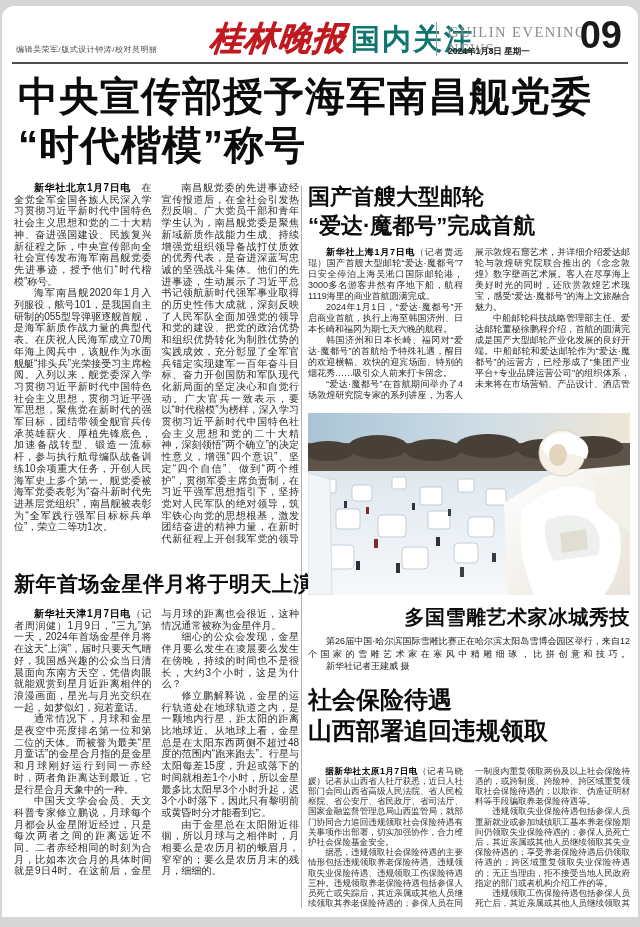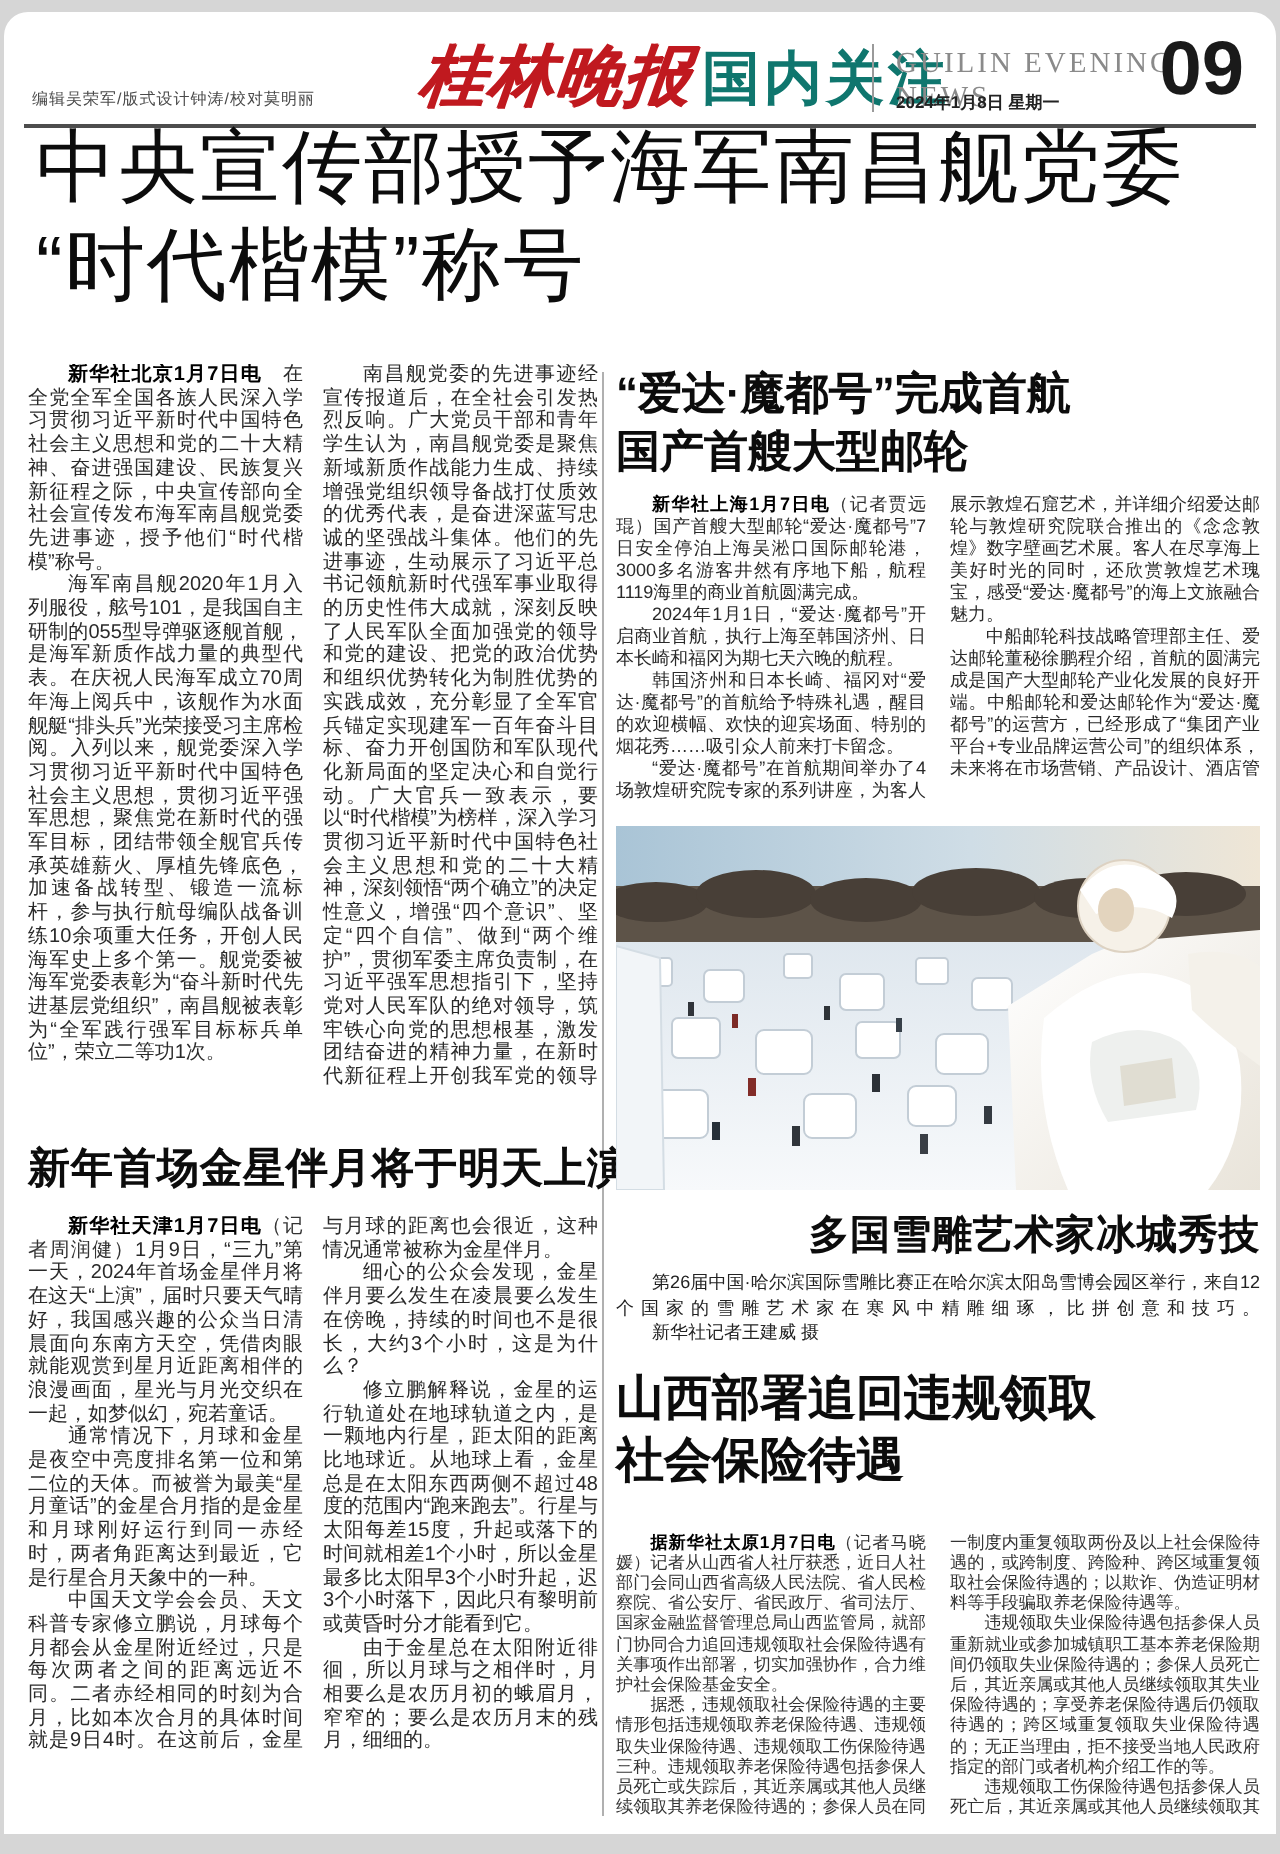--- a/index.html
+++ b/index.html
@@ -17,22 +17,22 @@
   .section-title { position:absolute; left:320px; top:14px; font-size:29px; font-weight:900; color:#0f766e;
                    letter-spacing:2px;margin-left:29px; }
   .hdr-divider { position:absolute; left:434px; top:16px; width:1px; height:34px; background:#9a9a9a; }
   .masthead-en { position:absolute; left:446px; top:18px; font-size:14.5px; color:#8a8a8a;
                  font-family:"Liberation Serif", serif; letter-spacing:1.5px; }
   .hdr-date { position:absolute; left:446px; top:40px; font-size:8.5px; font-weight:bold; color:#222; }
   .page-num { position:absolute; right:16px; top:8px; font-size:38px; font-weight:800; color:#1a1a1a; }
   .hdr-rule { position:absolute; left:10px; top:56px; width:616px; height:2px; background:#4d4d4d; }
 
   
-  .lead-title { position:absolute; left:16px; top:54px; width:604px; color:#0c0c0c;
-                font-size:40px; font-weight:400; line-height:49px; letter-spacing:1px; }
+  .lead-title { position:absolute; left:16px; top:66px; width:604px; color:#0c0c0c;
+                font-size:40px; font-weight:700; line-height:49px; letter-spacing:1px; }
 
   
   .col-left  { position:absolute; left:12px;  top:176px; width:285px; }
   .col-right { position:absolute; left:306px; top:176px; width:322px; }
   .center-rule { position:absolute; left:299px; top:180px; width:1px; height:722px; background:#b0b0b0; }
 
   .body-2col { column-count:2; column-gap:10px; text-align:justify; color:#2a2a2a; overflow:hidden; }
   .body-2col p { text-indent:2em; }
   .dateline { font-weight:bold; color:#000; }
   .byline { color:#333; }
@@ -94,22 +94,22 @@
         <p>细心的公众会发现，金星伴月要么发生在凌晨要么发生在傍晚，持续的时间也不是很长，大约3个小时，这是为什么？</p>
         <p>修立鹏解释说，金星的运行轨道处在地球轨道之内，是一颗地内行星，距太阳的距离比地球近。从地球上看，金星总是在太阳东西两侧不超过48度的范围内“跑来跑去”。行星与太阳每差15度，升起或落下的时间就相差1个小时，所以金星最多比太阳早3个小时升起，迟3个小时落下，因此只有黎明前或黄昏时分才能看到它。</p>
         <p>由于金星总在太阳附近徘徊，所以月球与之相伴时，月相要么是农历月初的蛾眉月，窄窄的；要么是农历月末的残月，细细的。</p>
 
       </div>
     </div>
 
     <div class="col-right">
 
       <div class="cruise-title">
+        <div>国产首艘大型邮轮</div>
         <div>“爱达·魔都号”完成首航</div>
-        <div>国产首艘大型邮轮</div>
       </div>
 
       <div class="body-2col cruise-body">
         <p><b class="dateline">新华社上海1月7日电</b><span class="byline">（记者贾远琨）</span><span>国产首艘大型邮轮“爱达·魔都号”7日安全停泊上海吴淞口国际邮轮港，3000多名游客井然有序地下船，航程1119海里的商业首航圆满完成。</span></p>
         <p>2024年1月1日，“爱达·魔都号”开启商业首航，执行上海至韩国济州、日本长崎和福冈为期七天六晚的航程。</p>
         <p>韩国济州和日本长崎、福冈对“爱达·魔都号”的首航给予特殊礼遇，醒目的欢迎横幅、欢快的迎宾场面、特别的烟花秀……吸引众人前来打卡留念。</p>
         <p>“爱达·魔都号”在首航期间举办了4场敦煌研究院专家的系列讲座，为客人展示敦煌石窟艺术，并详细介绍爱达邮轮与敦煌研究院联合推出的《念念敦煌》数字壁画艺术展。客人在尽享海上美好时光的同时，还欣赏敦煌艺术瑰宝，感受“爱达·魔都号”的海上文旅融合魅力。</p>
         <p>中船邮轮科技战略管理部主任、爱达邮轮董秘徐鹏程介绍，首航的圆满完成是国产大型邮轮产业化发展的良好开端。中船邮轮和爱达邮轮作为“爱达·魔都号”的运营方，已经形成了“集团产业平台+专业品牌运营公司”的组织体系，未来将在市场营销、产品设计、酒店管理、海事管理等方面建立全方位的运营能力和体系。</p>
       </div>
 
@@ -185,22 +185,22 @@
           <path d="M286,64 Q308,60 322,70 L322,120 Q300,104 288,92 Z" fill="#f4f1ea"></path>
         </svg>
       </div>
 
       <div class="photo-title">多国雪雕艺术家冰城秀技</div>
       <div class="caption">
         <p><span>第26届中国·哈尔滨国际雪雕比赛正在哈尔滨太阳岛雪博会园区举行，来自12个国家的雪雕艺术家在寒风中精雕细琢，比拼创意和技巧。</span><span class="credit">新华社记者王建威  摄</span></p>
       </div>
 
       <div class="shanxi-title">
+        <div>社会保险待遇</div>
         <div>山西部署追回违规领取</div>
-        <div>社会保险待遇</div>
       </div>
 
       <div class="body-2col shanxi-body">
         <p><b class="dateline">据新华社太原1月7日电</b><span class="byline">（记者马晓媛）</span><span>记者从山西省人社厅获悉，近日人社部门会同山西省高级人民法院、省人民检察院、省公安厅、省民政厅、省司法厅、国家金融监督管理总局山西监管局，就部门协同合力追回违规领取社会保险待遇有关事项作出部署，切实加强协作，合力维护社会保险基金安全。</span></p>
         <p>据悉，违规领取社会保险待遇的主要情形包括违规领取养老保险待遇、违规领取失业保险待遇、违规领取工伤保险待遇三种。违规领取养老保险待遇包括参保人员死亡或失踪后，其近亲属或其他人员继续领取其养老保险待遇的；参保人员在同一制度内重复领取两份及以上社会保险待遇的，或跨制度、跨险种、跨区域重复领取社会保险待遇的；以欺诈、伪造证明材料等手段骗取养老保险待遇等。</p>
         <p>违规领取失业保险待遇包括参保人员重新就业或参加城镇职工基本养老保险期间仍领取失业保险待遇的；参保人员死亡后，其近亲属或其他人员继续领取其失业保险待遇的；享受养老保险待遇后仍领取待遇的；跨区域重复领取失业保险待遇的；无正当理由，拒不接受当地人民政府指定的部门或者机构介绍工作的等。</p>
         <p>违规领取工伤保险待遇包括参保人员死亡后，其近亲属或其他人员继续领取其伤残津贴、生活护理费的；领取抚恤金人员被收养、年满18周岁且未完全丧失劳动能力、就业或参军、工亡职工配偶再婚的、死亡等情形仍领取抚恤金的；隐瞒事实、伪造、编造相关材料以达到欺诈骗取或协助他人欺诈骗取工伤保险待遇的等。</p>
       </div>
 
     </div>

